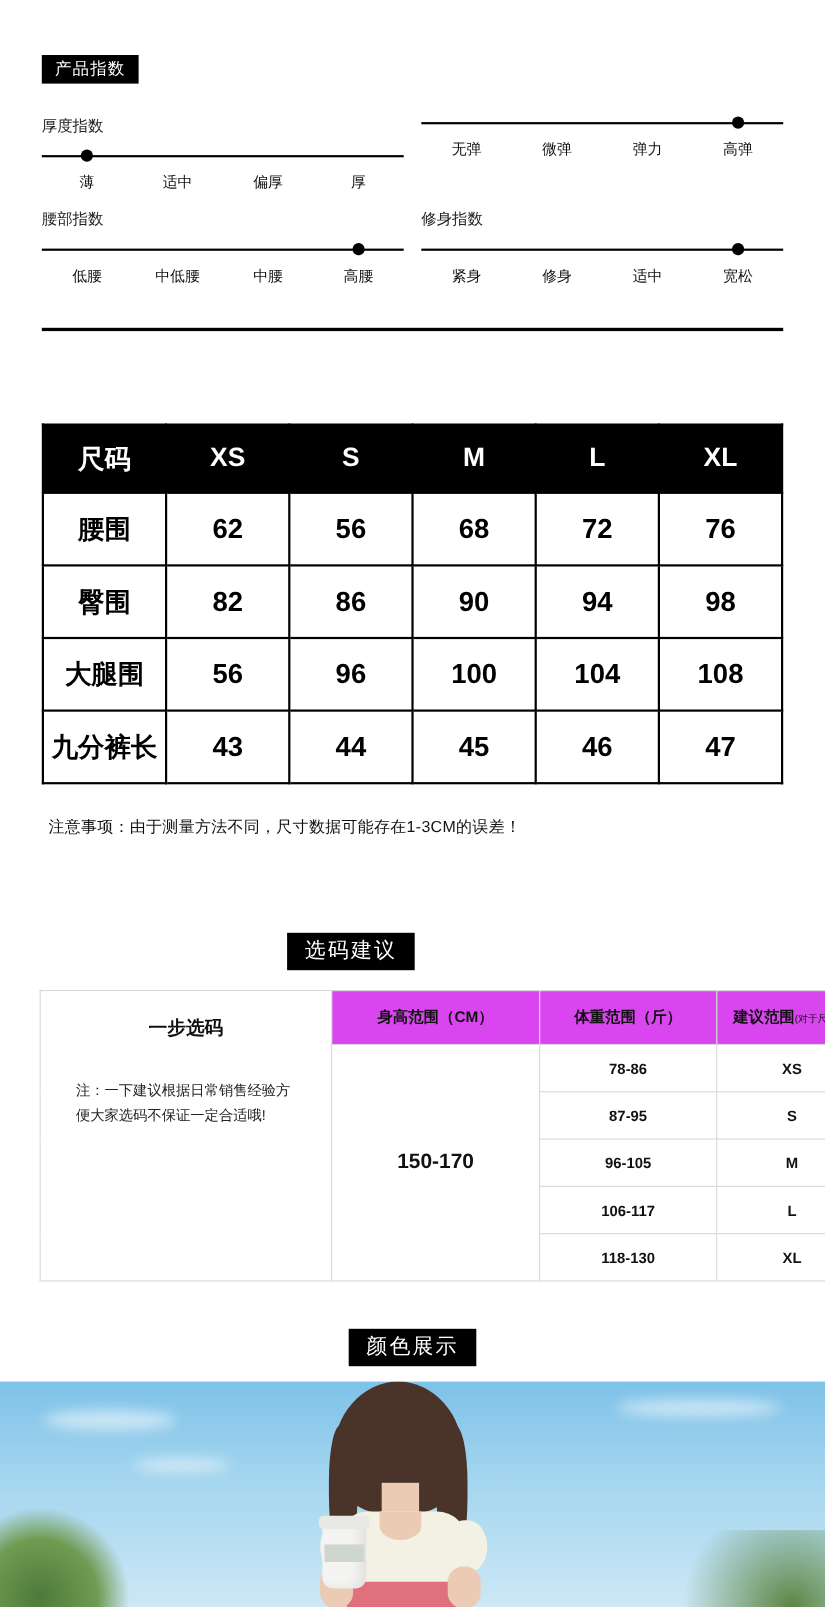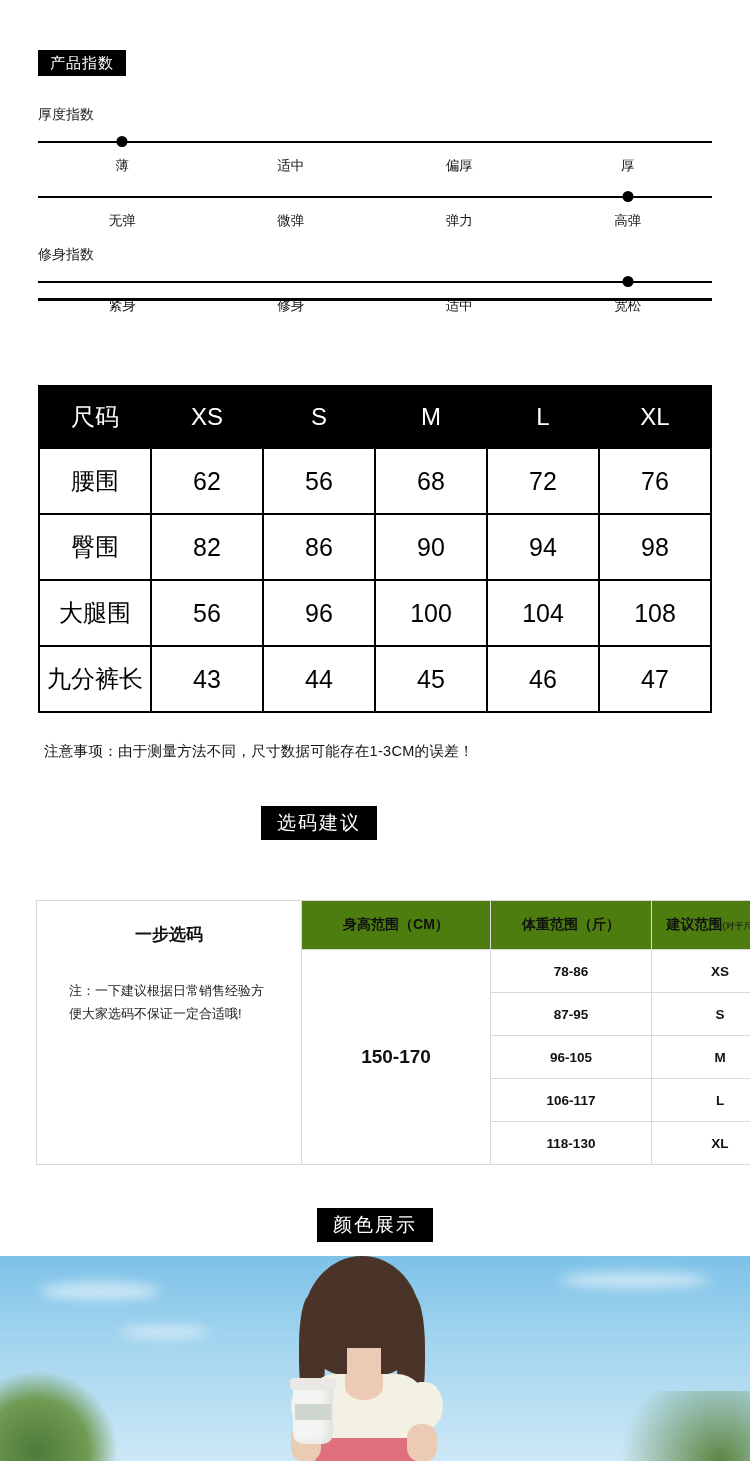--- a/index.html
+++ b/index.html
@@ -38,21 +38,21 @@
   
   #product-index {
     position: absolute;
     left: 38px;
     top: 50px;
     width: 674px;
   }
   .idx-grid {
     margin-top: 30px;
     display: grid;
-    grid-template-columns: 1fr;
+    grid-template-columns: 1fr 1fr;
     column-gap: 84px;
     row-gap: 34px;
     gap: 16px;
   }
   .idx-item {
     position: relative;
   }
   .idx-title {
     font-size: 14px;
     color: #222;
@@ -105,21 +105,21 @@
     top: 385px;
     width: 674px;
     border-collapse: collapse;
     table-layout: fixed;
   }
   #size-table td {
     border: 2px solid #000;
     text-align: center;
     height: 62px;
     font-size: 25px;
-    font-weight: 400;
+    font-weight: 700;
   }
   #size-table tr.head td {
     background: #000;
     color: #fff;
     font-size: 24px;
     height: 58px;
   }
   #size-table td.rowhead {
     font-size: 24px;
   }
@@ -130,41 +130,41 @@
     font-size: 14.5px;
     font-weight: normal;
     color: #111;
     letter-spacing: 0.3px;
   }
 
   
   #advice-title {
     position: absolute;
     left: 0;
-    top: 806px;
+    top: 848px;
     width: 638px;
   }
   #advice-table {
     position: absolute;
     left: 36px;
     top: 900px;
     width: 678px;
     border-collapse: collapse;
     table-layout: fixed;
   }
   #advice-table td {
     border: 1px solid #d8d8d8;
     text-align: center;
     font-size: 13.5px;
     font-weight: bold;
     height: 40px;
     color: #111;
   }
   #advice-table td.hdr {
-    background: #4d7c0f;
+    background: #d946ef;
     font-weight: bold;
     font-size: 14px;
     height: 46px;
   }
   #advice-table td.left-box {
     vertical-align: top;
     padding: 22px 32px;
     font-weight: normal;
   }
   .lb-title {
@@ -388,20 +388,33 @@
         <div class="idx-dot" style="left:87.5%"></div>
       </div>
       <div class="idx-labels">
         <span>无弹</span>
         <span>微弹</span>
         <span>弹力</span>
         <span>高弹</span>
       </div>
     </div>
 
+    <div class="idx-item">
+      <div class="idx-title">腰部指数</div>
+      <div class="idx-bar">
+        <div class="idx-line"></div>
+        <div class="idx-dot" style="left:87.5%"></div>
+      </div>
+      <div class="idx-labels">
+        <span>低腰</span>
+        <span>中低腰</span>
+        <span>中腰</span>
+        <span>高腰</span>
+      </div>
+    </div>
 
     <div class="idx-item">
       <div class="idx-title">修身指数</div>
       <div class="idx-bar">
         <div class="idx-line"></div>
         <div class="idx-dot" style="left:87.5%"></div>
       </div>
       <div class="idx-labels">
         <span>紧身</span>
         <span>修身</span>

